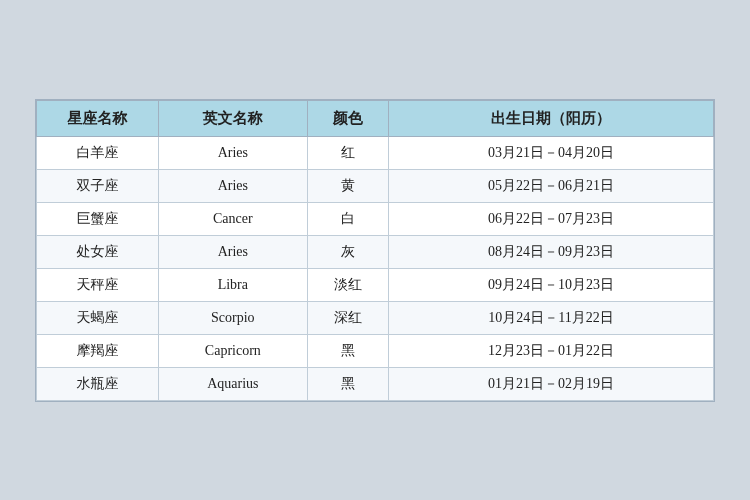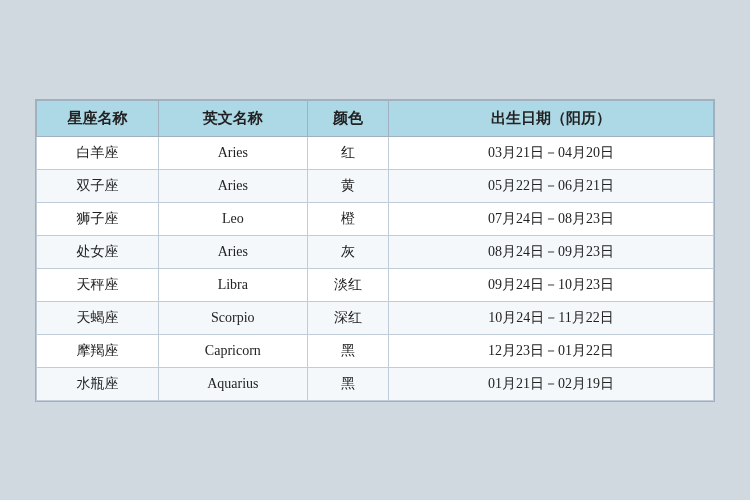--- a/index.html
+++ b/index.html
@@ -84,24 +84,24 @@
           <td>红</td>
           <td>03月21日－04月20日</td>
         </tr>
         <tr>
           <td>双子座</td>
           <td>Aries</td>
           <td>黄</td>
           <td>05月22日－06月21日</td>
         </tr>
         <tr>
-          <td>狮子座</td>
-          <td>Leo</td>
-          <td>橙</td>
-          <td>07月24日－08月23日</td>
+          <td>巨蟹座</td>
+          <td>Cancer</td>
+          <td>白</td>
+          <td>06月22日－07月23日</td>
         </tr>
         <tr>
           <td>处女座</td>
           <td>Aries</td>
           <td>灰</td>
           <td>08月24日－09月23日</td>
         </tr>
         <tr>
           <td>天秤座</td>
           <td>Libra</td>

